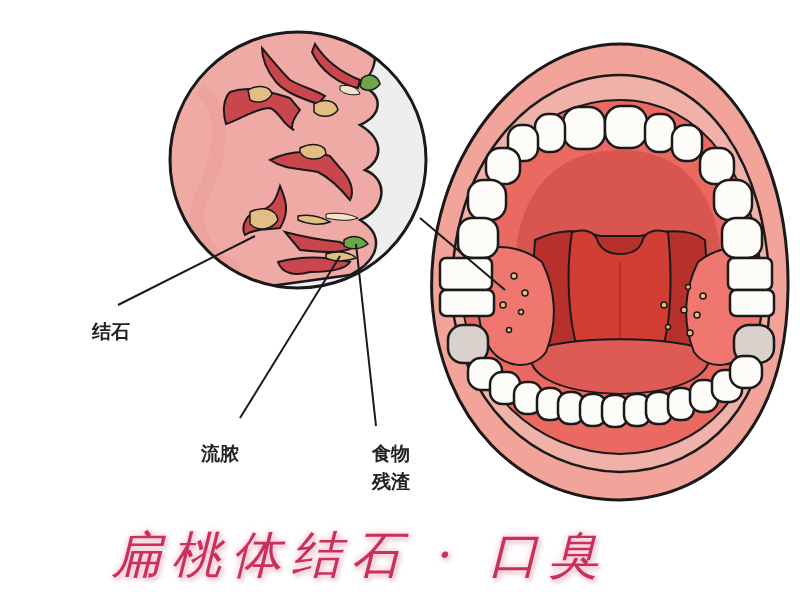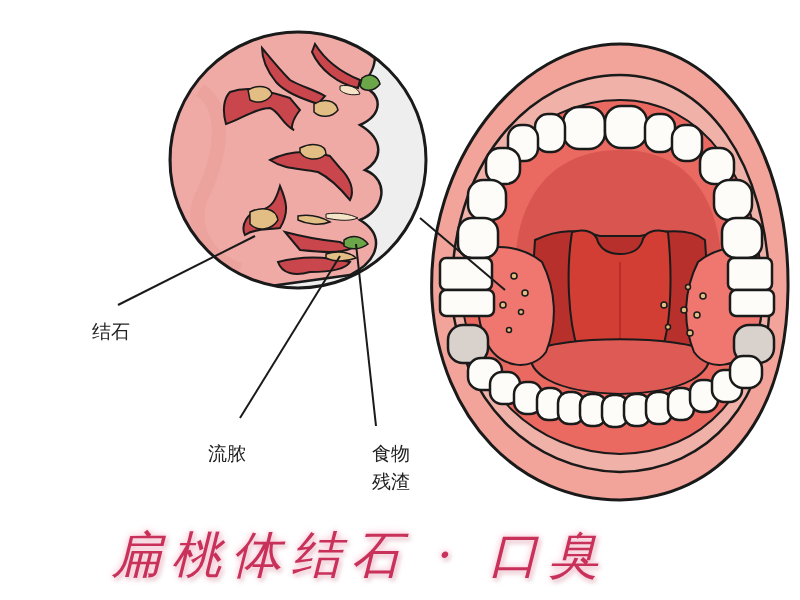--- a/index.html
+++ b/index.html
@@ -5,20 +5,21 @@
     html, body { margin: 0; padding: 0; background: #ffffff; }
     body { width: 800px; height: 600px; position: relative; overflow: hidden; font-family: "DejaVu Sans", sans-serif; }
     #stage { position: absolute; left: 0; top: 0; width: 800px; height: 600px; }
     .label {
       position: absolute;
       font-family: "DejaVu Sans", sans-serif;
       font-size: 19px;
       color: #222222;
       line-height: 1.45;
       white-space: pre;
+      font-weight: bold;
     }
     .title {
       position: absolute;
       left: 0; top: 522px; width: 720px;
       text-align: center;
       font-family: "DejaVu Serif", serif;
       font-size: 50px;
       font-style: italic;
       letter-spacing: 10px;
       color: #c8325a;
@@ -155,17 +156,17 @@
 
   <g stroke="#1a1a1a" stroke-width="2" fill="none">
     <line x1="420" y1="218" x2="505" y2="290"></line>
     <line x1="255" y1="236" x2="118" y2="305"></line>
     <line x1="340" y1="256" x2="240" y2="418"></line>
     <line x1="356" y1="244" x2="376" y2="426"></line>
   </g>
 </svg>
 
 <div class="label" style="left:92px; top:318px;">结石</div>
-<div class="label" style="left:208px; top:440px;">流脓</div>
+<div class="label" style="left:201px; top:440px;">流脓</div>
 <div class="label" style="left:372px; top:440px;">食物
 残渣</div>
 
 <div class="title">扁桃体结石 · 口臭</div>
 
 </body></html>

